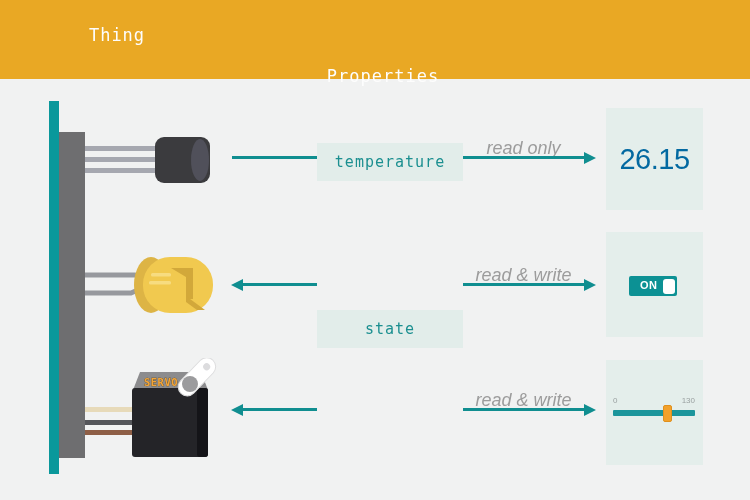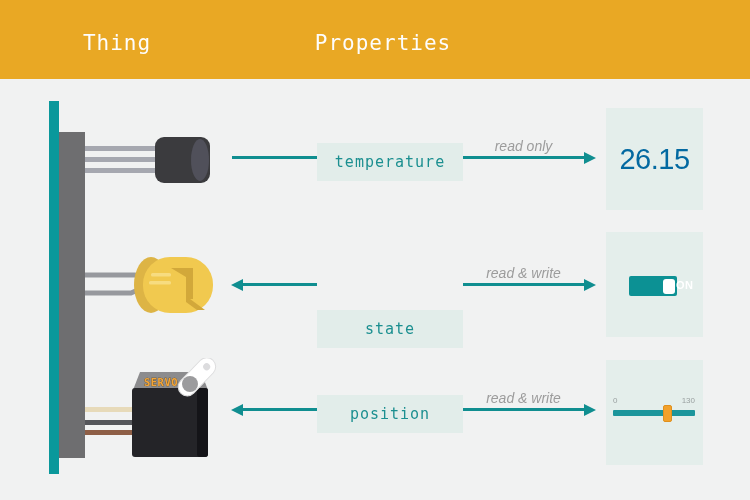--- a/index.html
+++ b/index.html
@@ -3,22 +3,22 @@
 <meta charset="utf-8">
 <style>
   html,body{margin:0;padding:0;}
   .stage{
     position:relative;width:750px;height:500px;overflow:hidden;
     background:#F1F2F2;font-family:"Liberation Sans",sans-serif;
   }
   
   .topbar{position:absolute;left:0;top:0;width:750px;height:79px;background:#E9A824;}
   .col-title{
-    position:absolute;top:31px;text-align:center;color:#FDFDFD;
-    font-family:"DejaVu Sans Mono",monospace;font-size:21px;letter-spacing:1px;
+    position:absolute;top:25px;text-align:center;color:#FDFDFD;
+    font-family:"DejaVu Sans Mono",monospace;font-size:17px;letter-spacing:1px;
   }
   
   .rail{position:absolute;left:49px;top:101px;width:10px;height:373px;background:#0A989B;}
   .board{position:absolute;left:59px;top:132px;width:26px;height:326px;background:#6E6E70;}
   .comp{position:absolute;}
   
   .prop-box{
     position:absolute;left:317px;width:146px;height:38px;background:#E2EDEA;
     display:flex;align-items:center;justify-content:center;
     color:#1B8F90;font-family:"DejaVu Sans Mono",monospace;font-size:15px;letter-spacing:1px;
@@ -26,36 +26,35 @@
   
   .line{position:absolute;height:3px;background:#108E90;}
   .head-right{position:absolute;width:0;height:0;
     border-top:6px solid transparent;border-bottom:6px solid transparent;
     border-left:12px solid #108E90;}
   .head-left{position:absolute;width:0;height:0;
     border-top:6px solid transparent;border-bottom:6px solid transparent;
     border-right:12px solid #108E90;}
   .access{
     position:absolute;left:463px;width:121px;text-align:center;
-    font-style:italic;font-size:14px;color:#9C9C9C;
+    font-style:italic;font-size:18px;color:#9C9C9C;
   }
   
   .widget-box{position:absolute;left:606px;width:97px;background:#E4EEEB;}
   .value-display{
     width:100%;height:100%;display:flex;align-items:center;justify-content:center;
     font-size:29px;color:#0369a1;letter-spacing:-0.5px;
   }
   .toggle{
     position:absolute;left:23px;top:44px;width:48px;height:20px;background:#0C9194;
     border-radius:2px;cursor:pointer;
   }
   .toggle-label{
     position:absolute;left:11px;top:3px;color:#FFFFFF;font-size:11px;font-weight:bold;
     letter-spacing:0.5px;
-    margin-left:36px;
   }
   .toggle-knob{
     position:absolute;right:2px;top:2.5px;width:12px;height:15px;background:#FFFFFF;border-radius:3px;
   }
   .slider-track{
     position:absolute;left:7px;top:50px;width:82px;height:6px;background:#1B959B;border-radius:1px;
   }
   .slider-handle{
     position:absolute;top:-5.5px;width:9px;height:17px;background:#F2A12B;
     border:1px solid #E0901C;border-radius:2px;box-sizing:border-box;cursor:pointer;
@@ -64,21 +63,21 @@
   .slider-min{left:7px;}
   .slider-max{right:8px;}
 </style>
 </head>
 <body>
 
 <div class="stage">
 
   <div class="topbar">
     <div class="col-title" style="left:57px;width:120px;">Thing</div>
-    <div class="col-title" style="left:303px;width:160px;">Properties</div>
+    <div class="col-title" style="left:303px;width:160px;margin-top:41px;">Properties</div>
   </div>
 
   <div class="rail"></div>
   <div class="board"></div>
 
   <svg class="comp" style="left:85px;top:132px;" width="130" height="56" viewBox="0 0 130 56">
     <rect x="0" y="14" width="80" height="5" fill="#A6A8B0"></rect>
     <rect x="0" y="25" width="80" height="5" fill="#A6A8B0"></rect>
     <rect x="0" y="36" width="80" height="5" fill="#A6A8B0"></rect>
     <rect x="70" y="5" width="55" height="46" rx="9" fill="#3B3B3E"></rect>
@@ -123,23 +122,20 @@
   <div class="line" style="left:242px;top:283px;width:75px;"></div>
   <div class="prop-box" style="top:270px;margin-top:40px;">
     <span>state</span>
   </div>
   <div class="access" style="top:265px;">read &amp; write</div>
   <div class="line" style="left:463px;top:283px;width:121px;"></div>
   <div class="head-right" style="left:584px;top:279px;"></div>
 
   <div class="head-left" style="left:231px;top:404px;"></div>
   <div class="line" style="left:242px;top:408px;width:75px;"></div>
-  <div class="prop-box" style="top:395px;">
-    <span>position</span>
-  </div>
   <div class="access" style="top:390px;">read &amp; write</div>
   <div class="line" style="left:463px;top:408px;width:121px;"></div>
   <div class="head-right" style="left:584px;top:404px;"></div>
 
   <div class="widget-box" style="top:108px;height:102px;">
     <div class="value-display">26.15</div>
   </div>
 
   <div class="widget-box" style="top:232px;height:105px;">
     <div class="toggle">

